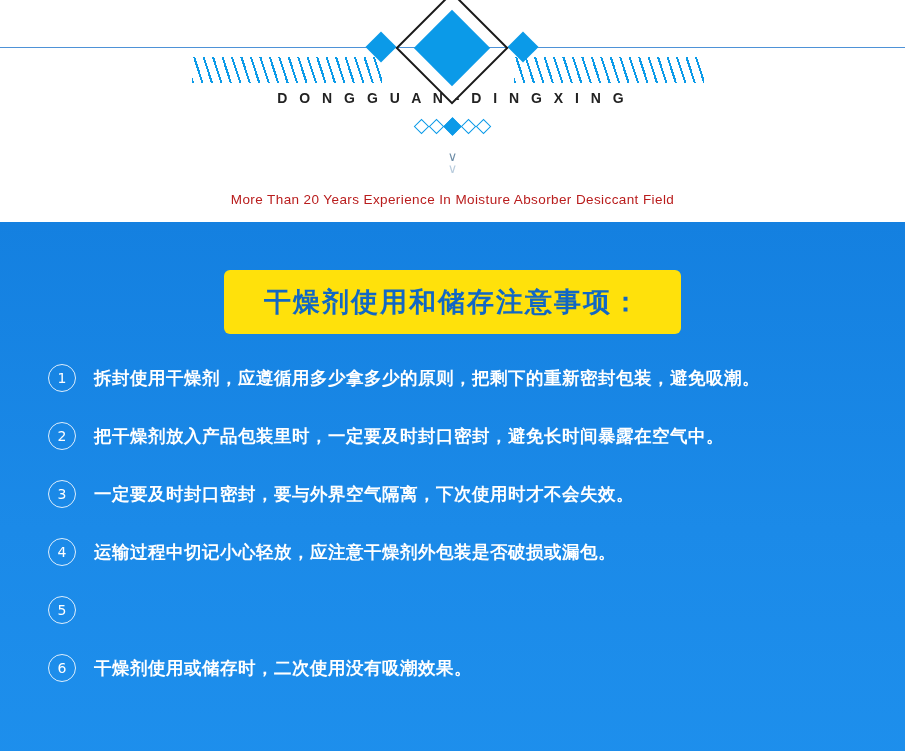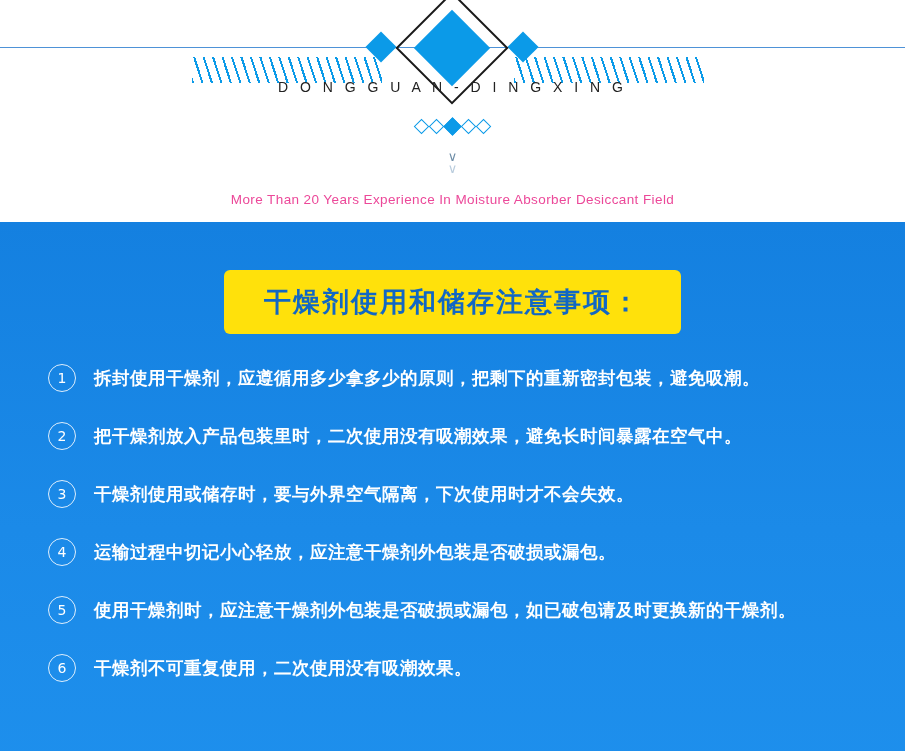--- a/index.html
+++ b/index.html
@@ -68,26 +68,26 @@
       72deg,
       #0b9ae8 0px, #0b9ae8 2px,
       rgba(0,0,0,0) 2px, rgba(0,0,0,0) 9px
     );
   }
   .hatch.left  { left: 192px; }
   .hatch.right { left: 514px; }
 
   .brand-name {
     position: absolute;
-    top: 79px; left: 0; width: 905px;
+    top: 90px; left: 0; width: 905px;
     text-align: center;
     font-size: 14px;
     letter-spacing: 4px;
     color: #222222;
-    font-weight: normal;
+    font-weight: bold;
   }
 
   .diamond-row {
     position: absolute;
     top: 120px; left: 0; width: 905px;
     display: flex; justify-content: center; align-items: center;
     gap: 4px;
   }
   .dm {
     width: 11px; height: 11px;
@@ -104,21 +104,21 @@
     line-height: 11px;
   }
   .chev.one { top: 151px; color: #6f8ea8; }
   .chev.two { top: 163px; color: #b9ccdd; }
 
   .tagline {
     position: absolute;
     top: 192px; left: 0; width: 905px;
     text-align: center;
     font-size: 13.5px;
-    color: #ec4899;
+    color: #b91c1c;
     letter-spacing: .4px;
   }
 
   
   .body-blue {
     position: relative;
     width: 905px;
     height: 683px;
     background: linear-gradient(180deg, #1480e0 0%, #1b8ae8 45%, #1f92ef 100%);
   }
@@ -216,39 +216,38 @@
 
     <div class="list">
 
       <div class="list-item">
         <div class="num-badge">1</div>
         <div class="item-text">拆封使用干燥剂，应遵循用多少拿多少的原则，把剩下的重新密封包装，避免吸潮。</div>
       </div>
 
       <div class="list-item">
         <div class="num-badge">2</div>
-        <div class="item-text">把干燥剂放入产品包装里时，二次使用没有吸潮效果，避免长时间暴露在空气中。</div>
+        <div class="item-text">把干燥剂放入产品包装里时，一定要及时封口密封，避免长时间暴露在空气中。</div>
       </div>
 
       <div class="list-item">
         <div class="num-badge">3</div>
-        <div class="item-text">干燥剂使用或储存时，要与外界空气隔离，下次使用时才不会失效。</div>
+        <div class="item-text">一定要及时封口密封，要与外界空气隔离，下次使用时才不会失效。</div>
       </div>
 
       <div class="list-item">
         <div class="num-badge">4</div>
         <div class="item-text">运输过程中切记小心轻放，应注意干燥剂外包装是否破损或漏包。</div>
       </div>
 
       <div class="list-item">
         <div class="num-badge">5</div>
-        <div class="item-text">使用干燥剂时，应注意干燥剂外包装是否破损或漏包，如已破包请及时更换新的干燥剂。</div>
       </div>
 
       <div class="list-item">
         <div class="num-badge">6</div>
-        <div class="item-text">干燥剂不可重复使用，二次使用没有吸潮效果。</div>
+        <div class="item-text">干燥剂使用或储存时，二次使用没有吸潮效果。</div>
       </div>
 
     </div>
   </div>
 
 </div>
 
 </body></html>

